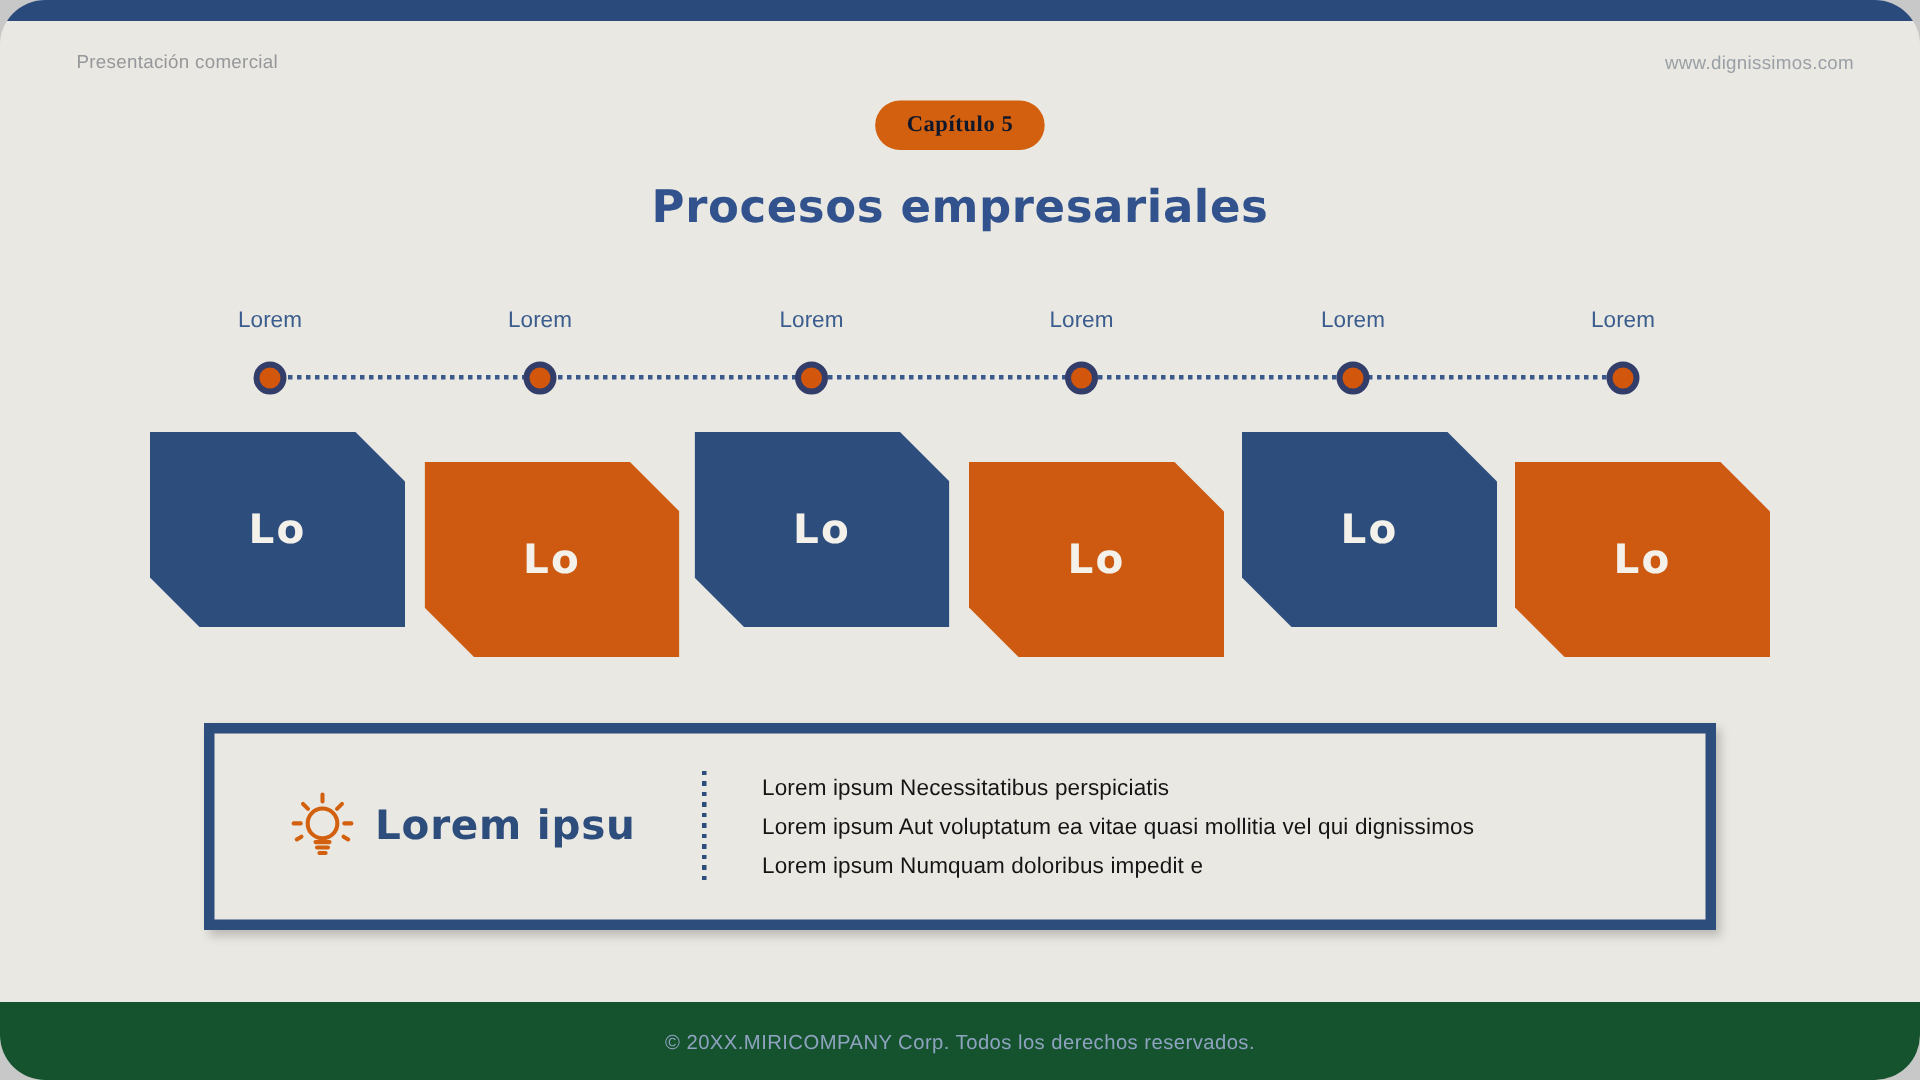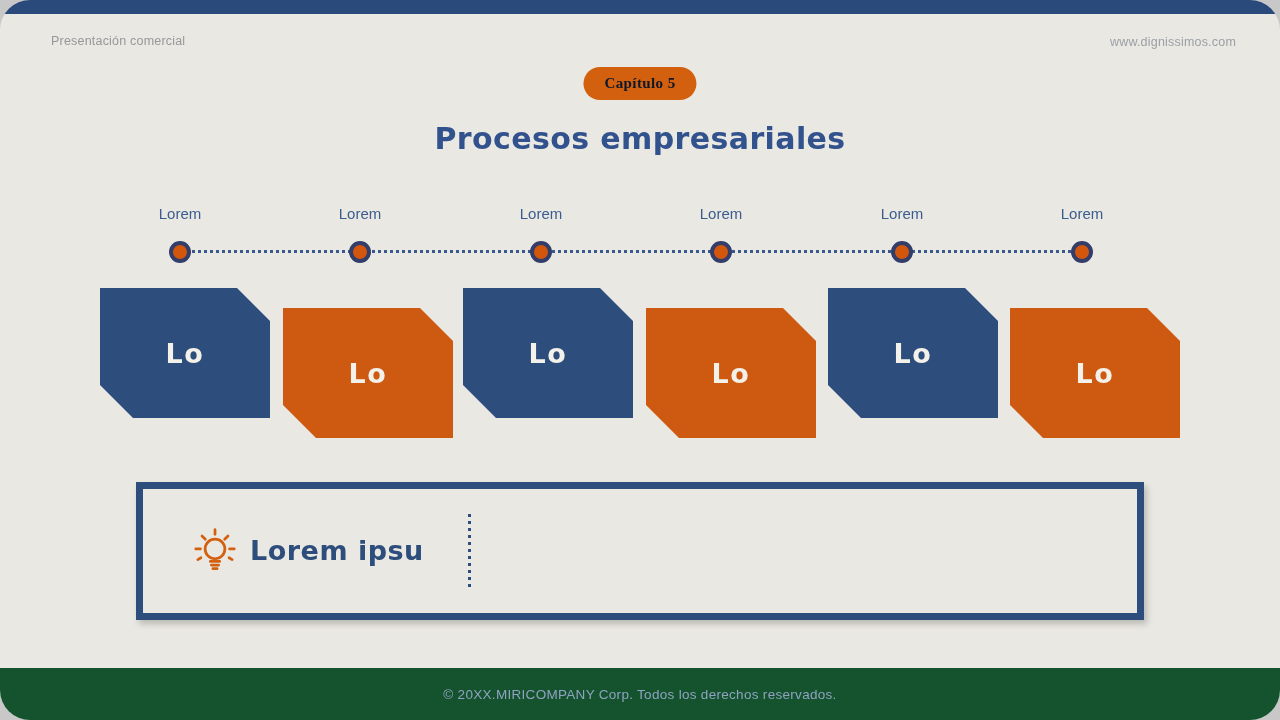--- a/index.html
+++ b/index.html
@@ -149,19 +149,24 @@
       <path d="M25 4.5v4.5"></path>
       <path d="M37.5 10.5l-3.2 3.2"></path>
       <path d="M12.5 10.5l3.2 3.2"></path>
       <path d="M6.5 23h4.5"></path>
       <path d="M39 23h4.5"></path>
       <path d="M11.5 31.5l-3 1.8"></path>
       <path d="M38.5 31.5l3 1.8"></path>
     </svg>
     <div class="info-heading">Lorem ipsu</div>
     <div class="info-divider"></div>
+    <div class="info-lines">
+      <div>Lorem ipsum Necessitatibus perspiciatis</div>
+      <div>Lorem ipsum Aut voluptatum ea vitae quasi mollitia vel qui dignissimos</div>
+      <div>Lorem ipsum Numquam doloribus impedit e</div>
+    </div>
   </div>
 
   <div class="footer">
     <span>© 20XX.MIRICOMPANY Corp. Todos los derechos reservados.</span>
   </div>
 
 </div>
 
 </body></html>

